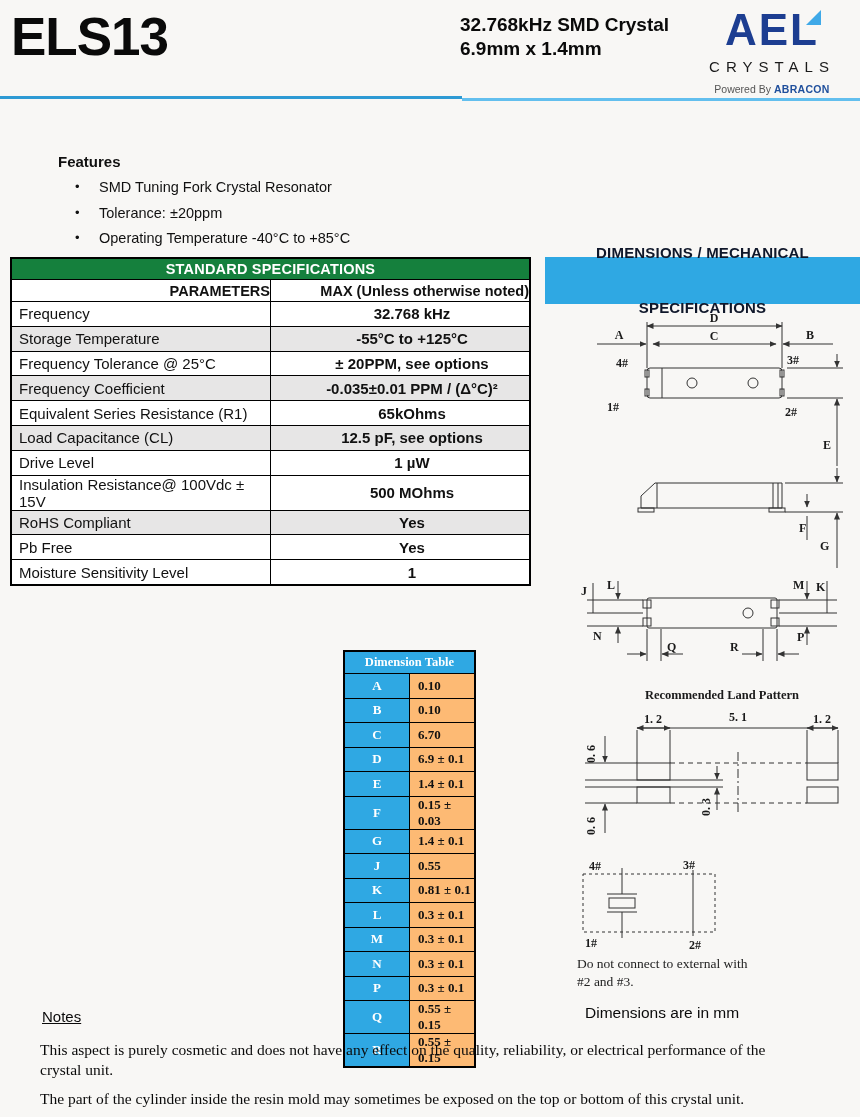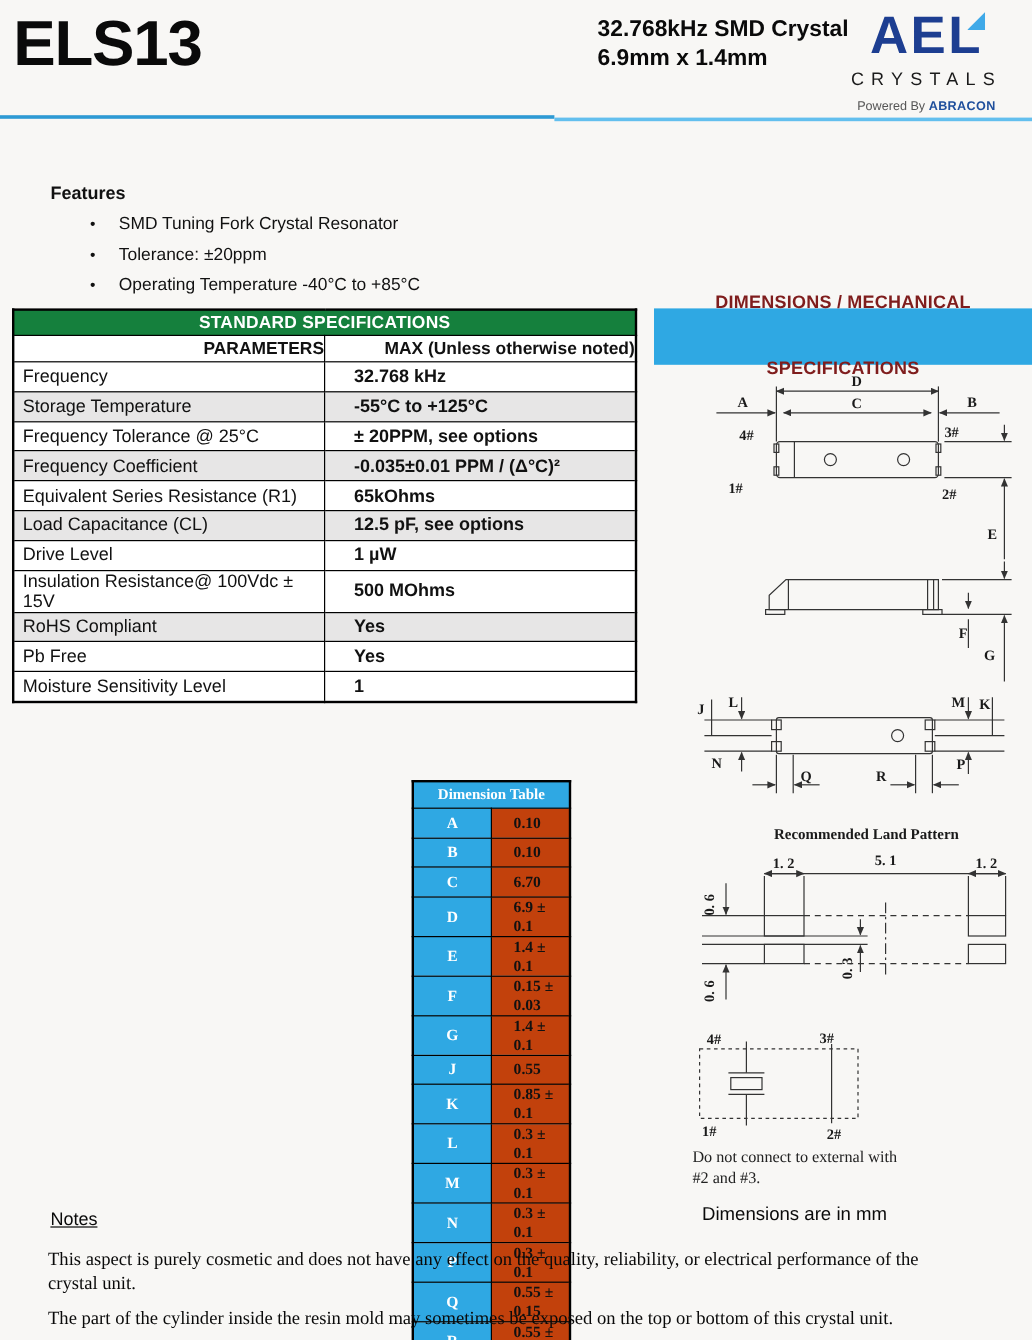--- a/index.html
+++ b/index.html
@@ -1,59 +1,59 @@
 <!DOCTYPE html>
 <html><head>
 <meta charset="utf-8">
 <style>
   html,body{margin:0;padding:0;}
   body{width:860px;height:1117px;position:relative;background:#f8f7f5;font-family:"Liberation Sans",sans-serif;color:#111;overflow:hidden;}
   #page{position:absolute;inset:0;}
 
   
   .els-title{position:absolute;left:11px;top:6px;font-size:53px;font-weight:600;letter-spacing:-1px;color:#0a0a0a;font-family:"Liberation Sans",sans-serif;}
-  .subtitle{position:absolute;left:460px;top:13px;font-size:19px;font-weight:bold;line-height:1.25;color:#0a0a0a;margin-left:38px;}
+  .subtitle{position:absolute;left:460px;top:13px;font-size:19px;font-weight:bold;line-height:1.25;color:#0a0a0a;}
   .logo{position:absolute;left:688px;top:8px;width:168px;text-align:center;}
   .logo-ael{font-size:44px;font-weight:bold;color:#1d3e91;letter-spacing:2px;line-height:1;position:relative;display:inline-block;font-family:"Liberation Sans",sans-serif;}
   .logo-tri{position:absolute;right:-2px;top:2px;width:15px;height:15px;background:#3fa9e8;clip-path:polygon(100% 0,100% 100%,0 100%);}
   .logo-crystals{font-size:15px;letter-spacing:6px;color:#1a1a1a;margin-top:6px;font-weight:500;}
   .logo-powered{font-size:10.5px;color:#555;margin-top:8px;}
   .logo-powered b{color:#1f4f9c;font-weight:bold;letter-spacing:.3px;}
   .rule-left{position:absolute;left:0;top:96px;width:462px;height:3px;background:#2e9ad4;}
   .rule-right{position:absolute;left:462px;top:98px;width:398px;height:3px;background:#63bfee;}
 
   
   .features{position:absolute;left:42px;top:153px;}
-  .features h3{margin:0 0 8px 0;font-size:15px;font-weight:bold;}
+  .features h3{margin:0 0 8px 16px;font-size:15px;font-weight:bold;}
   .feat-item{display:flex;margin:0 0 6px 33px;font-size:14.5px;line-height:1.35;}
   .feat-item .dot{width:24px;font-size:13px;}
 
   
   table.spec{position:absolute;left:10px;top:257px;width:521px;border-collapse:collapse;table-layout:fixed;}
   table.spec td,table.spec th{border:1px solid #000;padding:0;}
   table.spec{border:2px solid #000;}
   .spec-title td{background:#15803d;color:#fff;font-weight:bold;font-size:14.5px;text-align:center;height:20px;letter-spacing:.2px;}
   .spec-colhead th{font-size:14.5px;font-weight:bold;text-align:right;height:21px;background:#fff;}
   tr.spec-row td{height:23.8px;font-size:15px;background:#fff;}
   tr.spec-row td.p{padding-left:7px;}
-  tr.spec-row td.v{padding-left:24px;font-weight:bold;}
+  tr.spec-row td.v{padding-left:24px;font-weight:bold;text-align:center;}
   tr.spec-row.shaded td{background:#e7e6e6;}
   .colw1{width:287px;} .colw2{width:232px;}
 
   
-  .dim-head{position:absolute;left:545px;top:257px;width:315px;height:47px;background:#2fa8e3;color:#7f1d1d;font-weight:bold;font-size:15px;text-align:center;display:flex;flex-direction:column;justify-content:center;line-height:1.45;letter-spacing:.2px;gap:33px;}
+  .dim-head{position:absolute;left:545px;top:257px;width:315px;height:47px;background:#2fa8e3;color:#0f172a;font-weight:bold;font-size:15px;text-align:center;display:flex;flex-direction:column;justify-content:center;line-height:1.45;letter-spacing:.2px;gap:33px;}
 
   
   table.dimtab{position:absolute;left:343px;top:650px;width:133px;border-collapse:collapse;table-layout:fixed;}
   table.dimtab{border:2px solid #000;}
   table.dimtab td{border:1px solid #000;padding:0;font-family:"Liberation Serif",serif;}
   .dimtab-title td{background:#2fa8e3;color:#fff;font-weight:bold;font-size:12.5px;text-align:center;height:21px;}
   tr.dim-row td{height:23.5px;font-size:13px;font-weight:bold;}
   tr.dim-row td.k{background:#2fa8e3;color:#fff;text-align:center;width:45px;}
-  tr.dim-row td.val{background:#c2410c;padding-left:18px;}
+  tr.dim-row td.val{background:#fdba74;padding-left:8px;}
 
   
   svg{position:absolute;overflow:visible;}
   svg text{font-family:"Liberation Serif",serif;font-weight:bold;font-size:12px;fill:#1a1a1a;}
   .draw line,.draw path,.draw rect,.draw circle,.draw polyline,.draw polygon{stroke:#333;stroke-width:1;fill:none;}
   .thick{stroke-width:1.4;}
 
   .units-note{position:absolute;left:585px;top:1004px;font-size:15.5px;color:#0a0a0a;}
   .schem-note{position:absolute;left:577px;top:955px;font-family:"Liberation Serif",serif;font-size:13.5px;color:#222;line-height:1.35;}
 
@@ -337,21 +337,21 @@
     <tr class="dim-row">
           <td class="k">G</td>
           <td class="val">1.4 ± 0.1</td>
         </tr>
     <tr class="dim-row">
           <td class="k">J</td>
           <td class="val">0.55</td>
         </tr>
     <tr class="dim-row">
           <td class="k">K</td>
-          <td class="val">0.85 ± 0.1</td>
+          <td class="val">0.81 ± 0.1</td>
         </tr>
     <tr class="dim-row">
           <td class="k">L</td>
           <td class="val">0.3 ± 0.1</td>
         </tr>
     <tr class="dim-row">
           <td class="k">M</td>
           <td class="val">0.3 ± 0.1</td>
         </tr>
     <tr class="dim-row">

